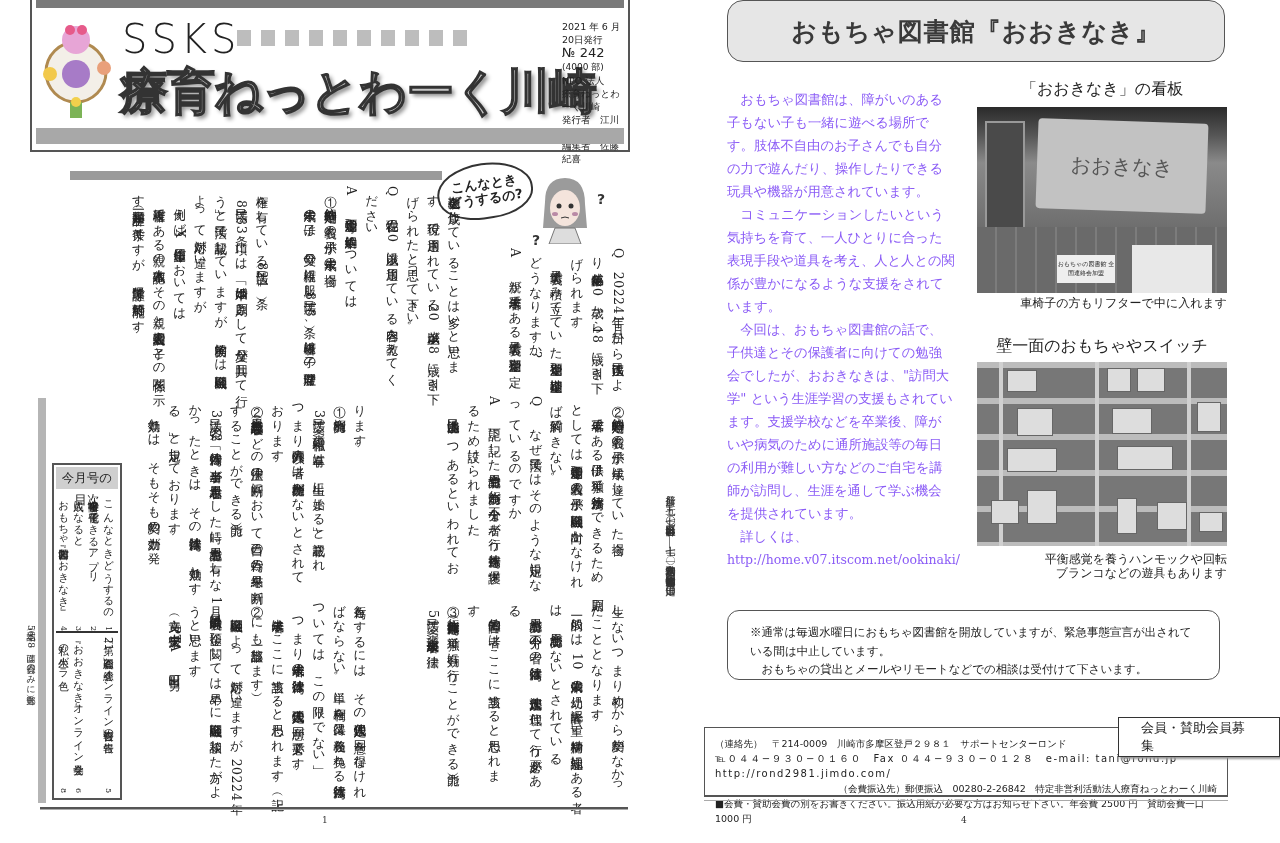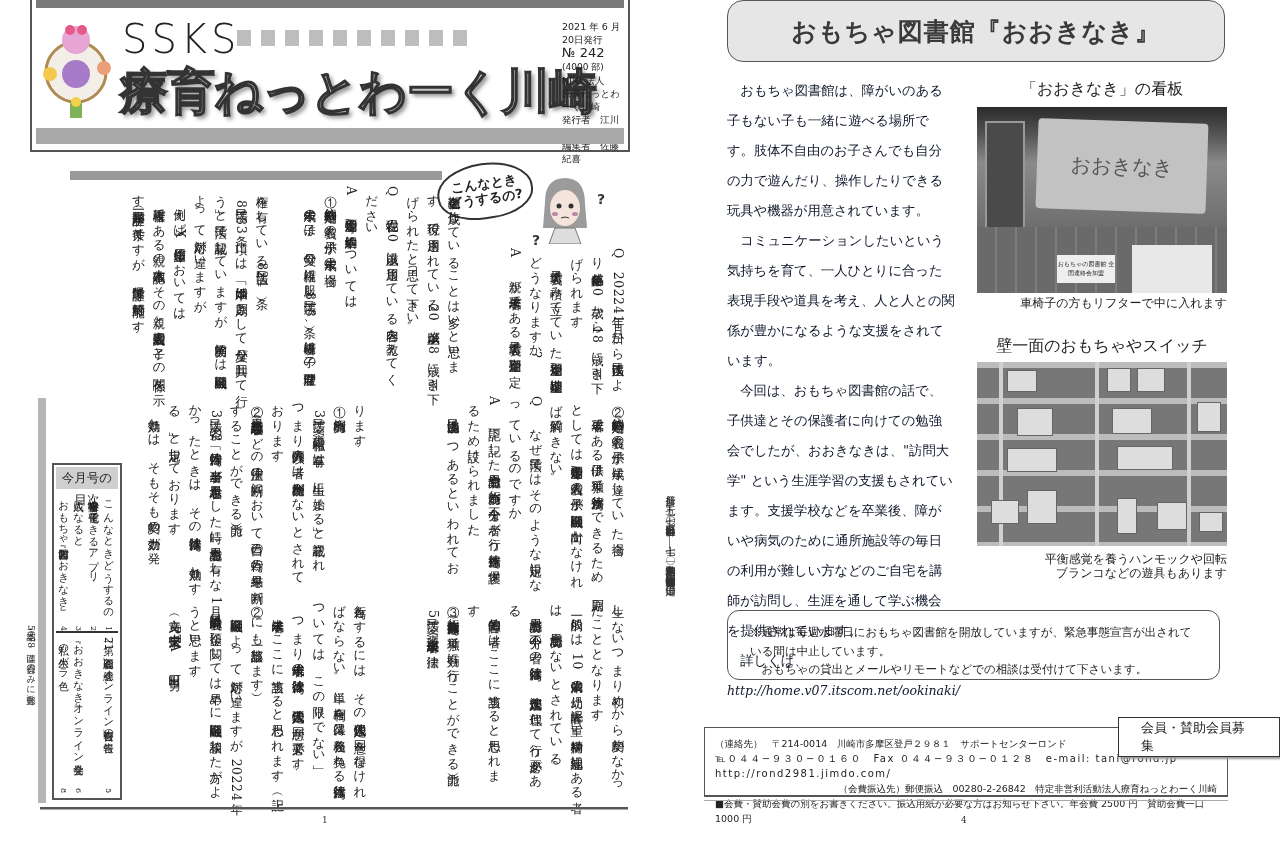--- a/index.html
+++ b/index.html
@@ -46,23 +46,23 @@
   .bottom-rule { position: absolute; left: 40px; top: 807px; width: 588px; height: 3px; border-top: 2px solid #555; border-bottom: 1px solid #aaa; }
   .pageno { position: absolute; font-size: 9px; color: #333; }
 
   
   .publisher { position: absolute; left: 664px; top: 488px; writing-mode: vertical-rl; font-size: 10px; line-height: 13px; height: 320px; color: #333; }
 
   
   .title-box { position: absolute; left: 727px; top: 0; width: 498px; height: 62px; border: 1.5px solid #555; border-radius: 16px; background: #e6e6e6; display: flex; align-items: center; justify-content: center; }
   .title-box h1 { font-family: "DejaVu Sans", sans-serif; font-size: 25px; font-weight: bold; color: #3a3a3a; letter-spacing: 1px; }
 
-  .body-text { position: absolute; left: 727px; top: 76px; width: 228px; font-size: 13.3px; line-height: 30px; color: #0f172a; }
+  .body-text { position: absolute; left: 727px; top: 88px; width: 228px; font-size: 13.3px; line-height: 23px; color: #8b5cf6; }
   .body-text p { text-indent: 1em; }
-  .body-text .url { text-indent: 0; font-size: 12.5px; font-style: italic; }
+  .body-text .url { text-indent: 0; font-size: 12.5px; }
 
   .photo-caption-title { position: absolute; font-family: "DejaVu Sans", sans-serif; font-size: 16px; color: #222; text-align: center; width: 250px; }
   .photo { position: absolute; left: 977px; width: 250px; background: #777; overflow: hidden; }
   .photo.sign { top: 107px; height: 186px; background: linear-gradient(#2a2a2a 0%, #555 15%, #8a8a8a 30%, #6a6a6a 70%, #888 100%); }
   .photo.shelf { top: 362px; height: 184px; background: repeating-linear-gradient(180deg, #bcbcbc 0 6px, #777 6px 36px), #999; }
   .sign-board { position: absolute; left: 60px; top: 14px; width: 170px; height: 90px; background: #c2c2c2; border-radius: 4px; transform: rotate(2deg); font-family: "DejaVu Sans", sans-serif; font-size: 20px; color: #555; display: flex; align-items: center; justify-content: center; }
   .sign-label { position: absolute; left: 80px; top: 148px; width: 58px; height: 28px; background: #eee; font-size: 6px; text-align: center; line-height: 9px; padding-top: 4px; color: #222; }
   .sign-drawing { position: absolute; left: 155px; top: 138px; width: 80px; height: 48px; background: #e8e8e8; }
   .shelf-post { position: absolute; top: 0; width: 4px; height: 100%; background: #d0d0d0; }
   .shelf-box { position: absolute; background: #ddd; border: 1px solid #666; }
@@ -283,20 +283,20 @@
   <div>平衡感覚を養うハンモックや回転</div>
   <div>ブランコなどの遊具もあります</div>
 </div>
 
 <div class="notice">
   <div>※通常は毎週水曜日におもちゃ図書館を開放していますが、緊急事態宣言が出されている間は中止しています。</div>
   <div class="ind">おもちゃの貸出とメールやリモートなどでの相談は受付けて下さいます。</div>
 </div>
 
 <div class="contact">
-  <div>（連絡先）　〒214-0014　川崎市多摩区登戸２９８１　サポートセンターロンド</div>
+  <div>（連絡先）　〒214-0009　川崎市多摩区登戸２９８１　サポートセンターロンド</div>
   <div class="tel">℡０４４−９３０−０１６０　Fax ０４４−９３０−０１２８　e-mail: tani@rond.jp　http://rond2981.jimdo.com/</div>
   <div class="center">（会費振込先）郵便振込　00280-2-26842　特定非営利活動法人療育ねっとわーく川崎</div>
   <div>■会費・賛助会費の別をお書きください。振込用紙が必要な方はお知らせ下さい。年会費 2500 円　賛助会費一口 1000 円</div>
 </div>
 <div class="member-tag">会員・賛助会員募集</div>
 <div class="bottom-rule-r"></div>
 <div class="pageno" style="left:961px;top:815px;">4</div>
 
 </body></html>

